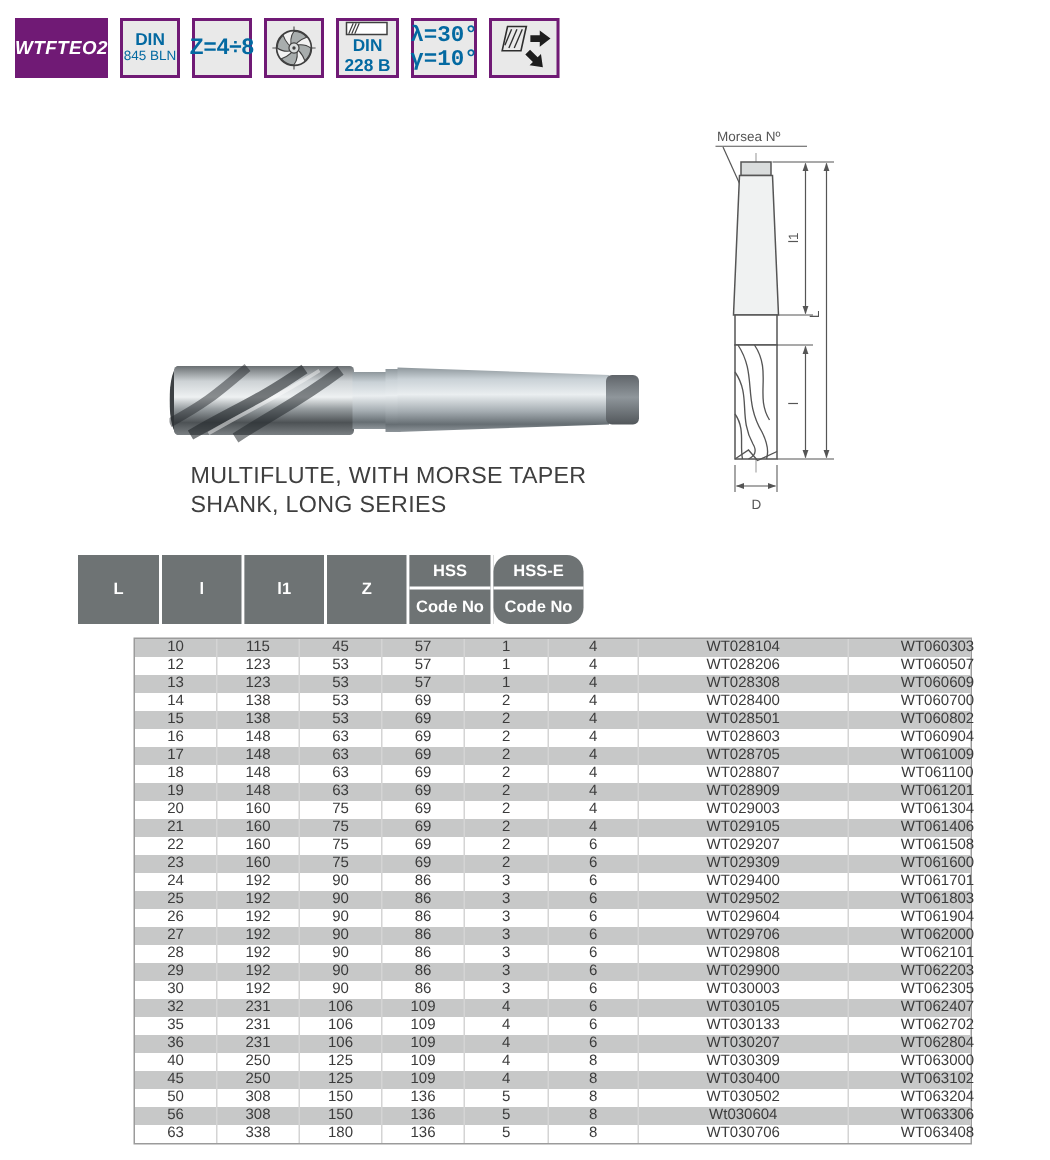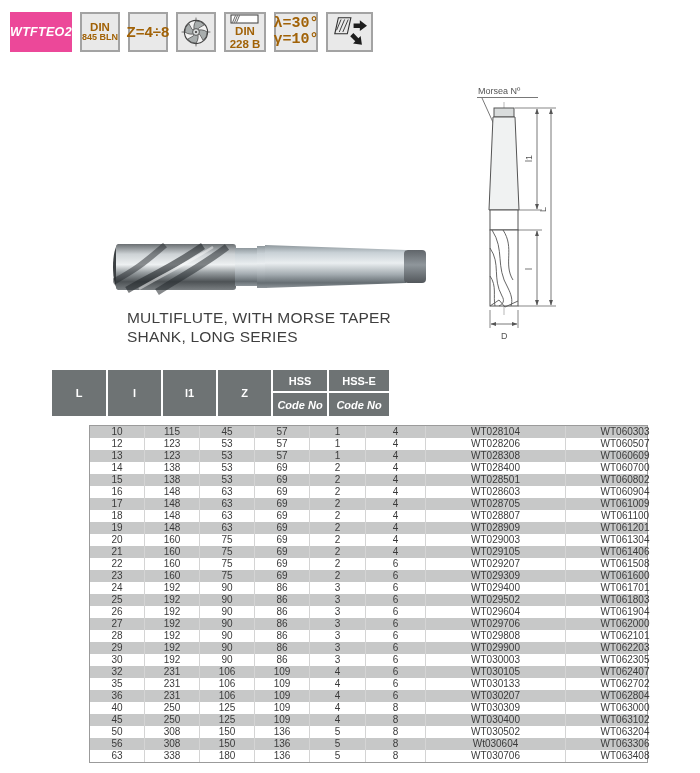--- a/index.html
+++ b/index.html
@@ -3,54 +3,54 @@
 <meta charset="utf-8">
 <style>
   html,body { margin:0; padding:0; }
   body {
     width:700px; height:773px; position:relative; background:#ffffff;
     font-family:"Liberation Sans", sans-serif; overflow:hidden;
   }
   
   .badges { position:absolute; left:10px; top:12px; display:flex; gap:8px; height:40px; }
   .code-badge {
-    width:62px; background:#ec4899; color:#fff; display:flex; align-items:center;
+    width:62px; background:#701a75; color:#fff; display:flex; align-items:center;
     justify-content:center; font-weight:bold; font-style:italic; font-size:12.5px; letter-spacing:.3px;
   }
   .hbox {
-    background:#e9e9e9; border:2px solid #a3a3a3; box-sizing:border-box;
+    background:#e9e9e9; border:2px solid #701a75; box-sizing:border-box;
     display:flex; flex-direction:column; align-items:center; justify-content:center;
-    color:#a16207; text-align:center; line-height:1.05;
+    color:#0369a1; text-align:center; line-height:1.05;
   }
   .hbox .b1 { font-weight:bold; font-size:11.5px; }
-  .hbox .b2 { font-weight:bold; font-size:9px; }
+  .hbox .b2 { font-weight:normal; font-size:9px; }
   .hbox .b3 { font-weight:bold; font-size:15px; }
   .w40{width:40px;} .w42{width:42px;} .w44{width:44px;font-family:Liberation Mono, monospace;} .w47{width:47px;}
 
   
   .photo { position:absolute; left:113px; top:238px; }
   .caption { position:absolute; left:127px; top:308px; font-size:15.5px; line-height:19px;
              color:#3f3f3f; letter-spacing:.2px; }
 
   
   .drawing { position:absolute; left:445px; top:78px; }
 
   
   .table { position:absolute; left:52px; top:370px; width:596px; }
   .thead { display:grid; grid-template-columns:56px 55px 55px 55px 56px 60px 141px 118px; }
   .th {
     background:#6e7374; color:#fff; font-weight:bold; font-size:11px; height:46px;
     display:flex; flex-direction:column; align-items:center; justify-content:center;
     text-align:center; border-right:2px solid #fff; box-sizing:border-box; line-height:12px;
   }
-  .th:last-child { border-right:none; }
+  .th:last-child { border-right:none;border-radius:11px; }
   .th.group { padding:0; justify-content:flex-end; }
   .group .gtop { height:21px; width:100%; display:flex; align-items:center; justify-content:center; }
   .group .gdiv { height:2px; width:100%; background:#fff; }
-  .group .gbot { height:23px; width:100%; display:flex; align-items:center; justify-content:center;font-style:italic; }
+  .group .gbot { height:23px; width:100%; display:flex; align-items:center; justify-content:center; }
   .tbody { border:1px solid #9b9b9b; margin-top:9px; background:#fff;margin-left:37px; }
   .trow { display:grid; grid-template-columns:55px 55px 55px 55px 56px 60px 140px 118px; height:12px; }
   .trow:nth-child(odd) { background:#c7c8c8; }
   .tcell {
     font-size:10px; color:#3b3b3b; text-align:center; line-height:12px;
     border-right:1px solid #d4d4d4; box-sizing:border-box; overflow:hidden; white-space:nowrap;
   }
   .tcell:last-child { border-right:none; }
 </style>
 </head>

